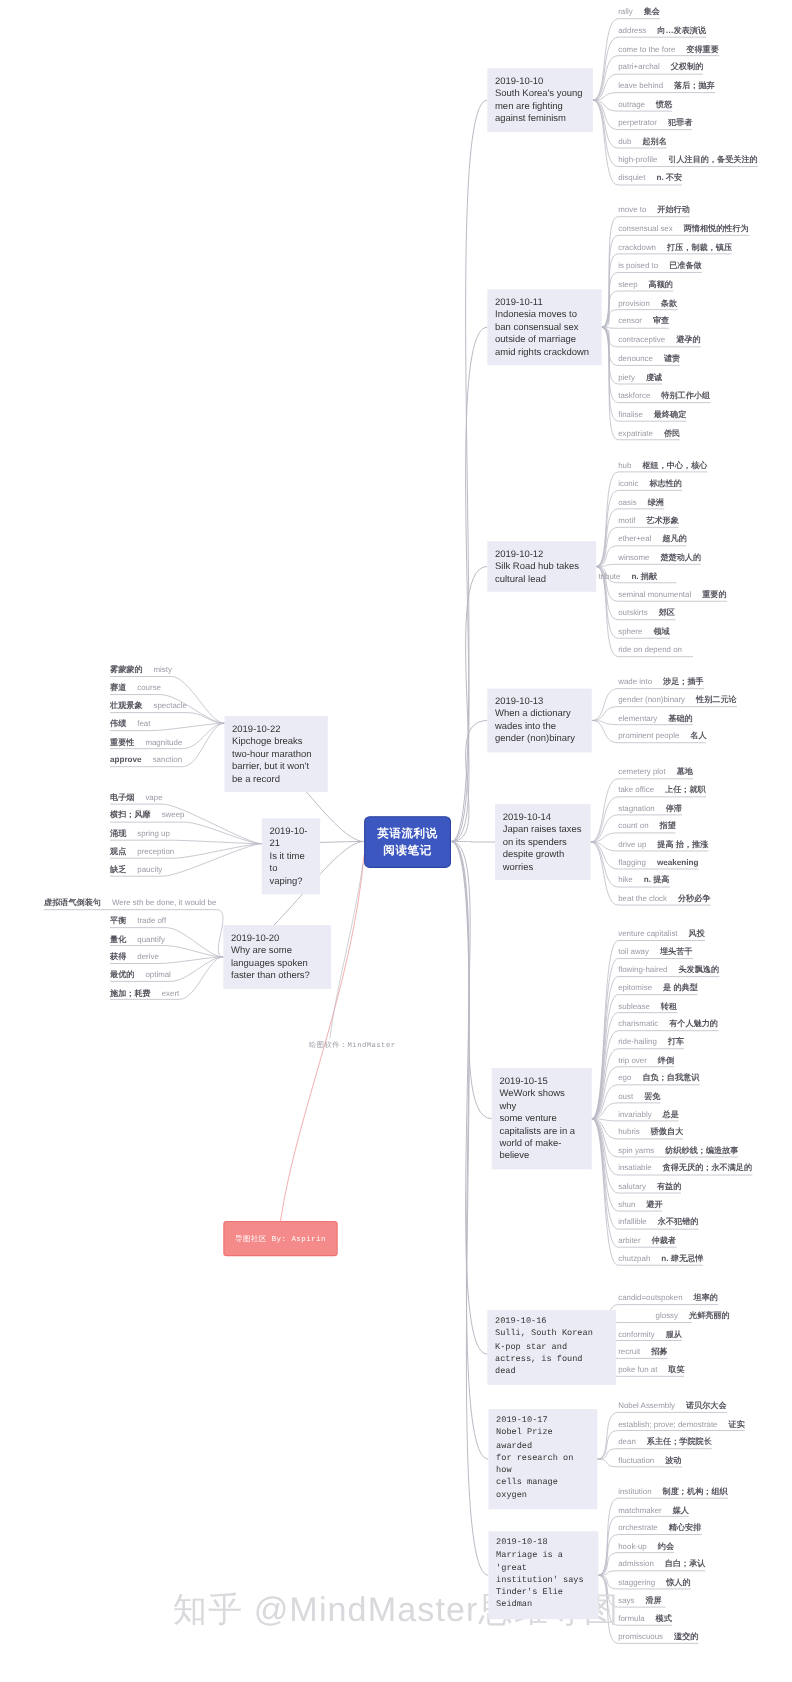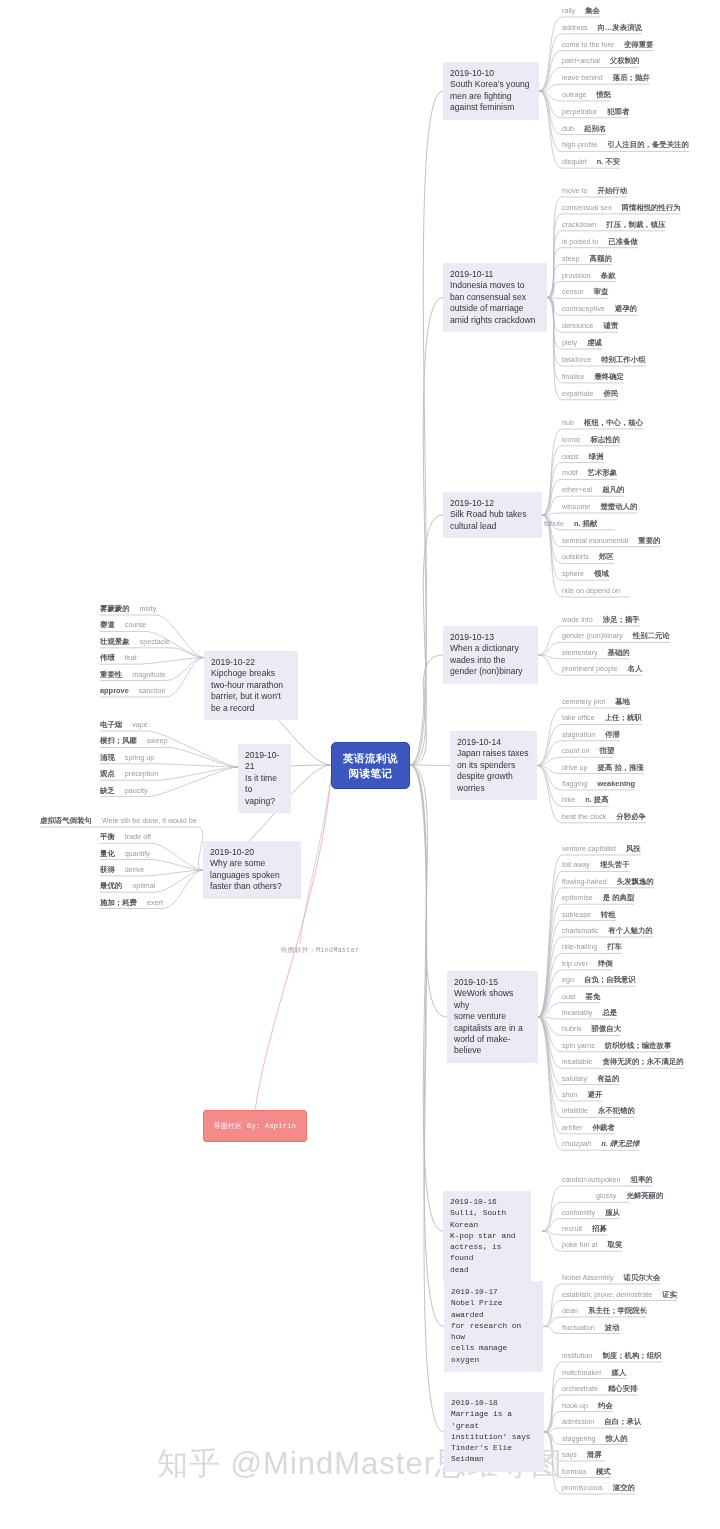--- a/index.html
+++ b/index.html
@@ -617,25 +617,25 @@
         <span class="cn">避开</span>
       </div>
       <div class="leaf" style="top: 1106.4px; left: 562px;">
         <span class="en">infallible</span>
         <span class="cn">永不犯错的</span>
       </div>
       <div class="leaf" style="top: 1122.8px; left: 562px;">
         <span class="en">arbiter</span>
         <span class="cn">仲裁者</span>
       </div>
-      <div class="leaf" style="top: 1139.2px; left: 562px; font-style: italic;">
+      <div class="leaf" style="top: 1139.2px; left: 562px;">
         <span class="en">chutzpah</span>
         <span class="cn">n. 肆无忌惮</span>
       </div>
-      <div class="topic mono" style="left: 443px; top: 1191px; width: 88px;"><div>2019-10-16</div><div>Sulli, South Korean
+      <div class="topic mono" style="left: 443px; top: 1191px; width: 117px;"><div>2019-10-16</div><div>Sulli, South Korean
 K-pop star and
 actress, is found
 dead</div></div>
       <div class="leaf" style="top: 1175px; left: 562px;">
         <span class="en">candid=outspoken</span>
         <span class="cn">坦率的</span>
       </div>
       <div class="leaf" style="top: 1191.3px; left: 562px; margin-left: 34px;">
         <span class="en">glossy</span>
         <span class="cn">光鲜亮丽的</span>

